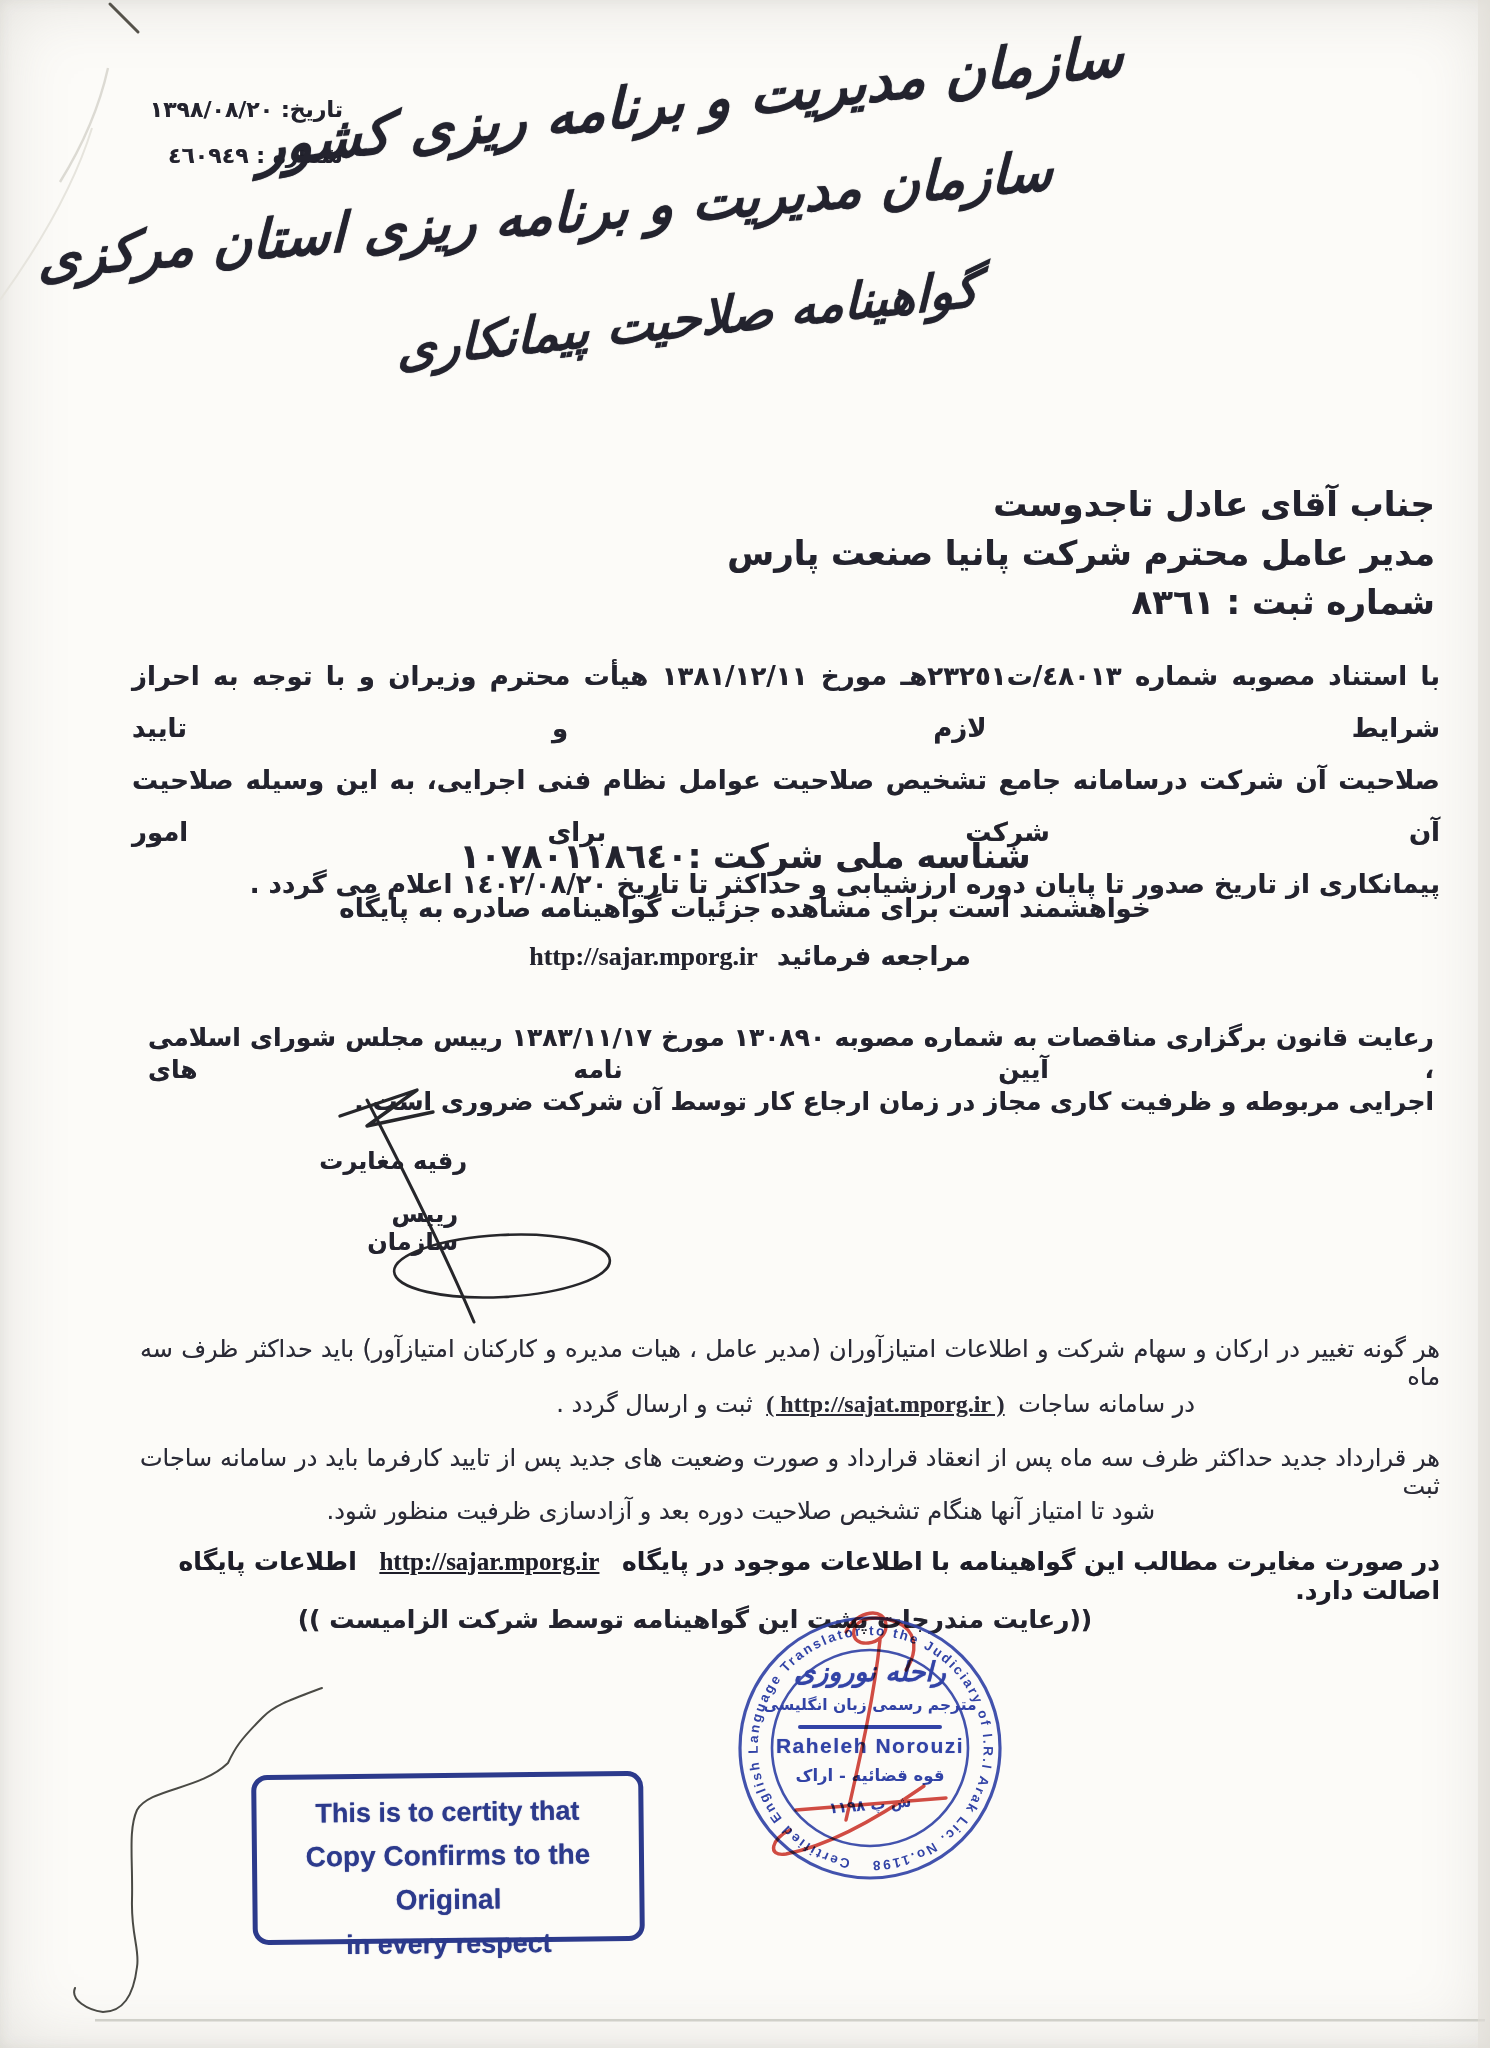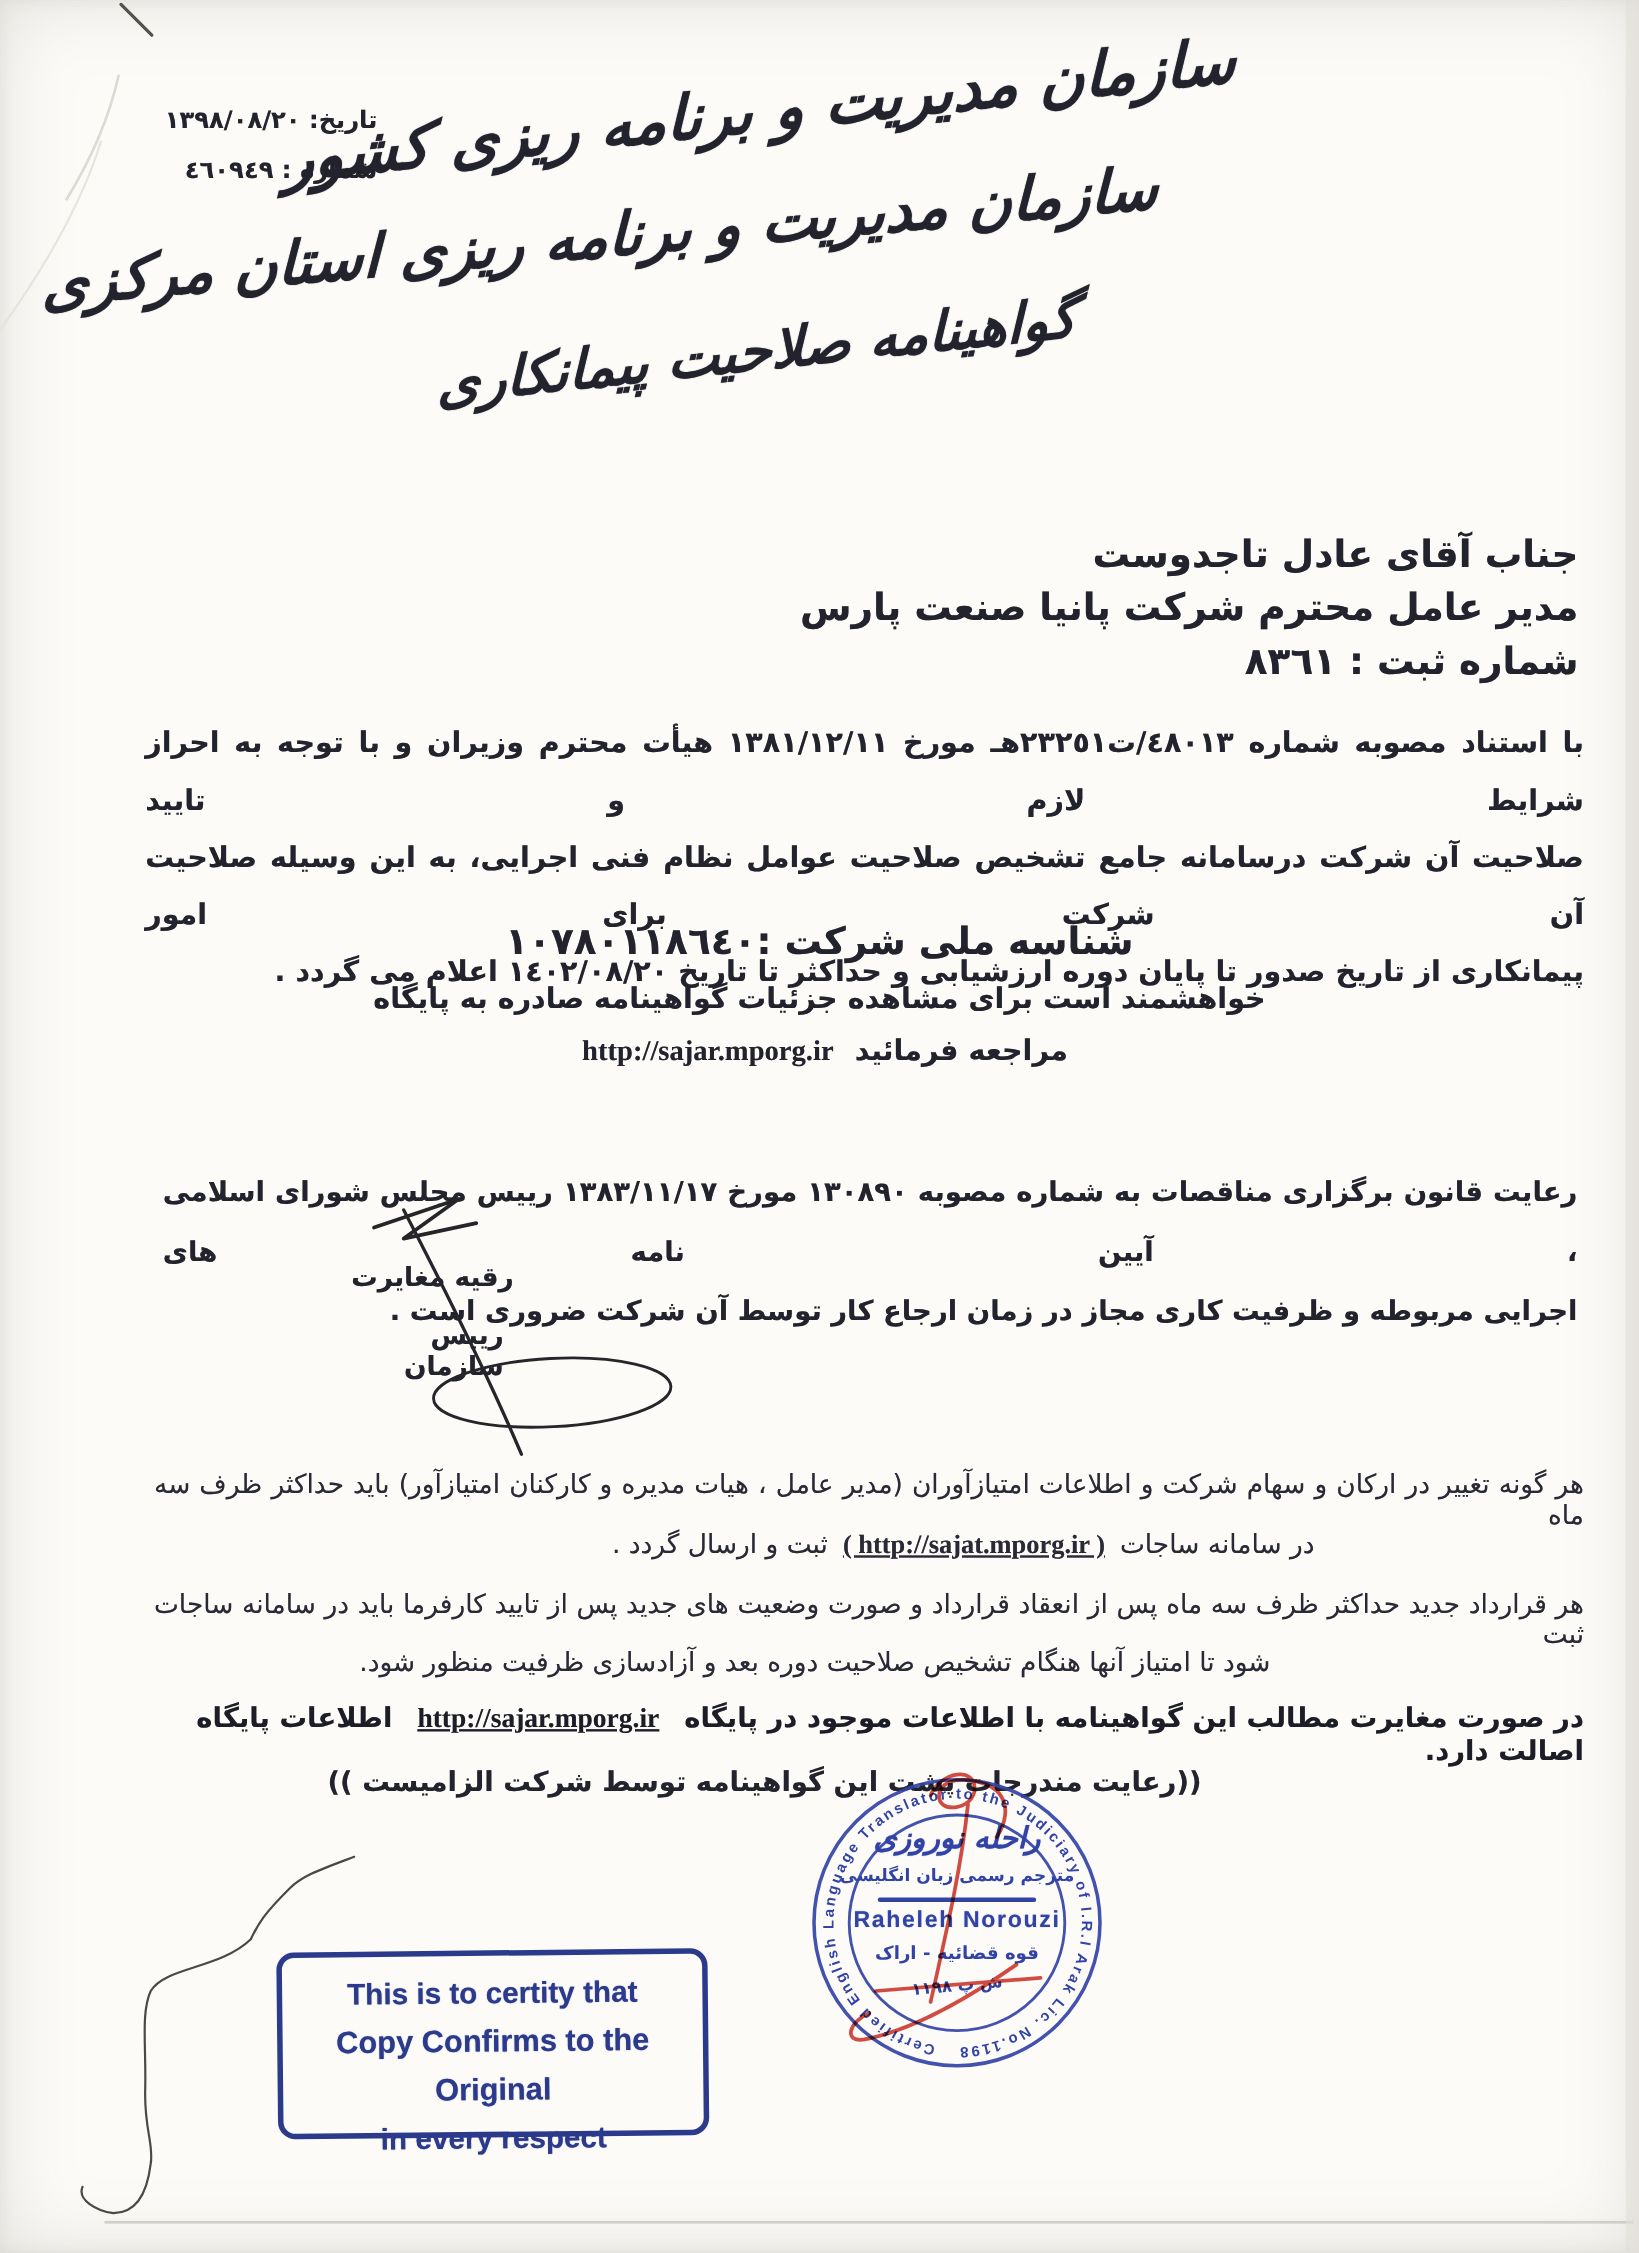--- a/index.html
+++ b/index.html
@@ -87,21 +87,21 @@
     <div class="para rline ink">پیمانکاری از تاریخ صدور تا پایان دوره ارزشیابی و حداکثر تا تاریخ ١٤٠٢/٠٨/٢٠ اعلام می گردد .</div>
   </div>
 
   <div class="abs nid ink" style="left:0;top:836px;">شناسه ملی شرکت :١٠٧٨٠١١٨٦٤٠</div>
   <div class="abs center26 ink" style="left:0;top:893px;">خواهشمند است برای مشاهده جزئیات گواهینامه صادره به پایگاه</div>
   <div class="abs center26 ink" style="left:0;top:941px;direction:rtl;">
     <span>مراجعه فرمائید</span>
     <span class="url" style="margin:0 10px;">http://sajar.mporg.ir</span>
   </div>
 
-  <div class="abs" style="left:148px;top:1057px;width:1286px;line-height:54px;">
+  <div class="abs" style="left:148px;top:1022px;width:1286px;line-height:32px;">
     <div class="para jline ink" style="font-size:25px;">رعایت قانون برگزاری مناقصات به شماره مصوبه ١٣٠٨٩٠ مورخ ١٣٨٣/١١/١٧ رییس مجلس شورای اسلامی ، آیین نامه های</div>
     <div class="para cline ink" style="font-size:25px;">اجرایی مربوطه و ظرفیت کاری مجاز در زمان ارجاع کار توسط آن شرکت ضروری است .</div>
   </div>
 
   <div class="abs sig-name ink" style="left:317px;top:1147px;width:150px;">رقیه مغایرت</div>
   <div class="abs sig-name ink" style="left:303px;top:1200px;width:155px;">رییس سازمان</div>
   <svg class="abs noptr" style="left:255px;top:1082px;" width="400" height="260" viewBox="0 0 400 260">
     <path d="M 85,34 L 162,8 L 112,44 L 178,30" fill="none" stroke="#26262a" stroke-width="3.4" stroke-linejoin="round" stroke-linecap="round"></path>
     <path d="M 112,18 C 140,72 186,162 219,240" fill="none" stroke="#26262a" stroke-width="3" stroke-linecap="round"></path>
     <ellipse cx="247" cy="184" rx="108" ry="31" fill="none" stroke="#26262a" stroke-width="2.6" transform="rotate(-3 247 184)"></ellipse>

